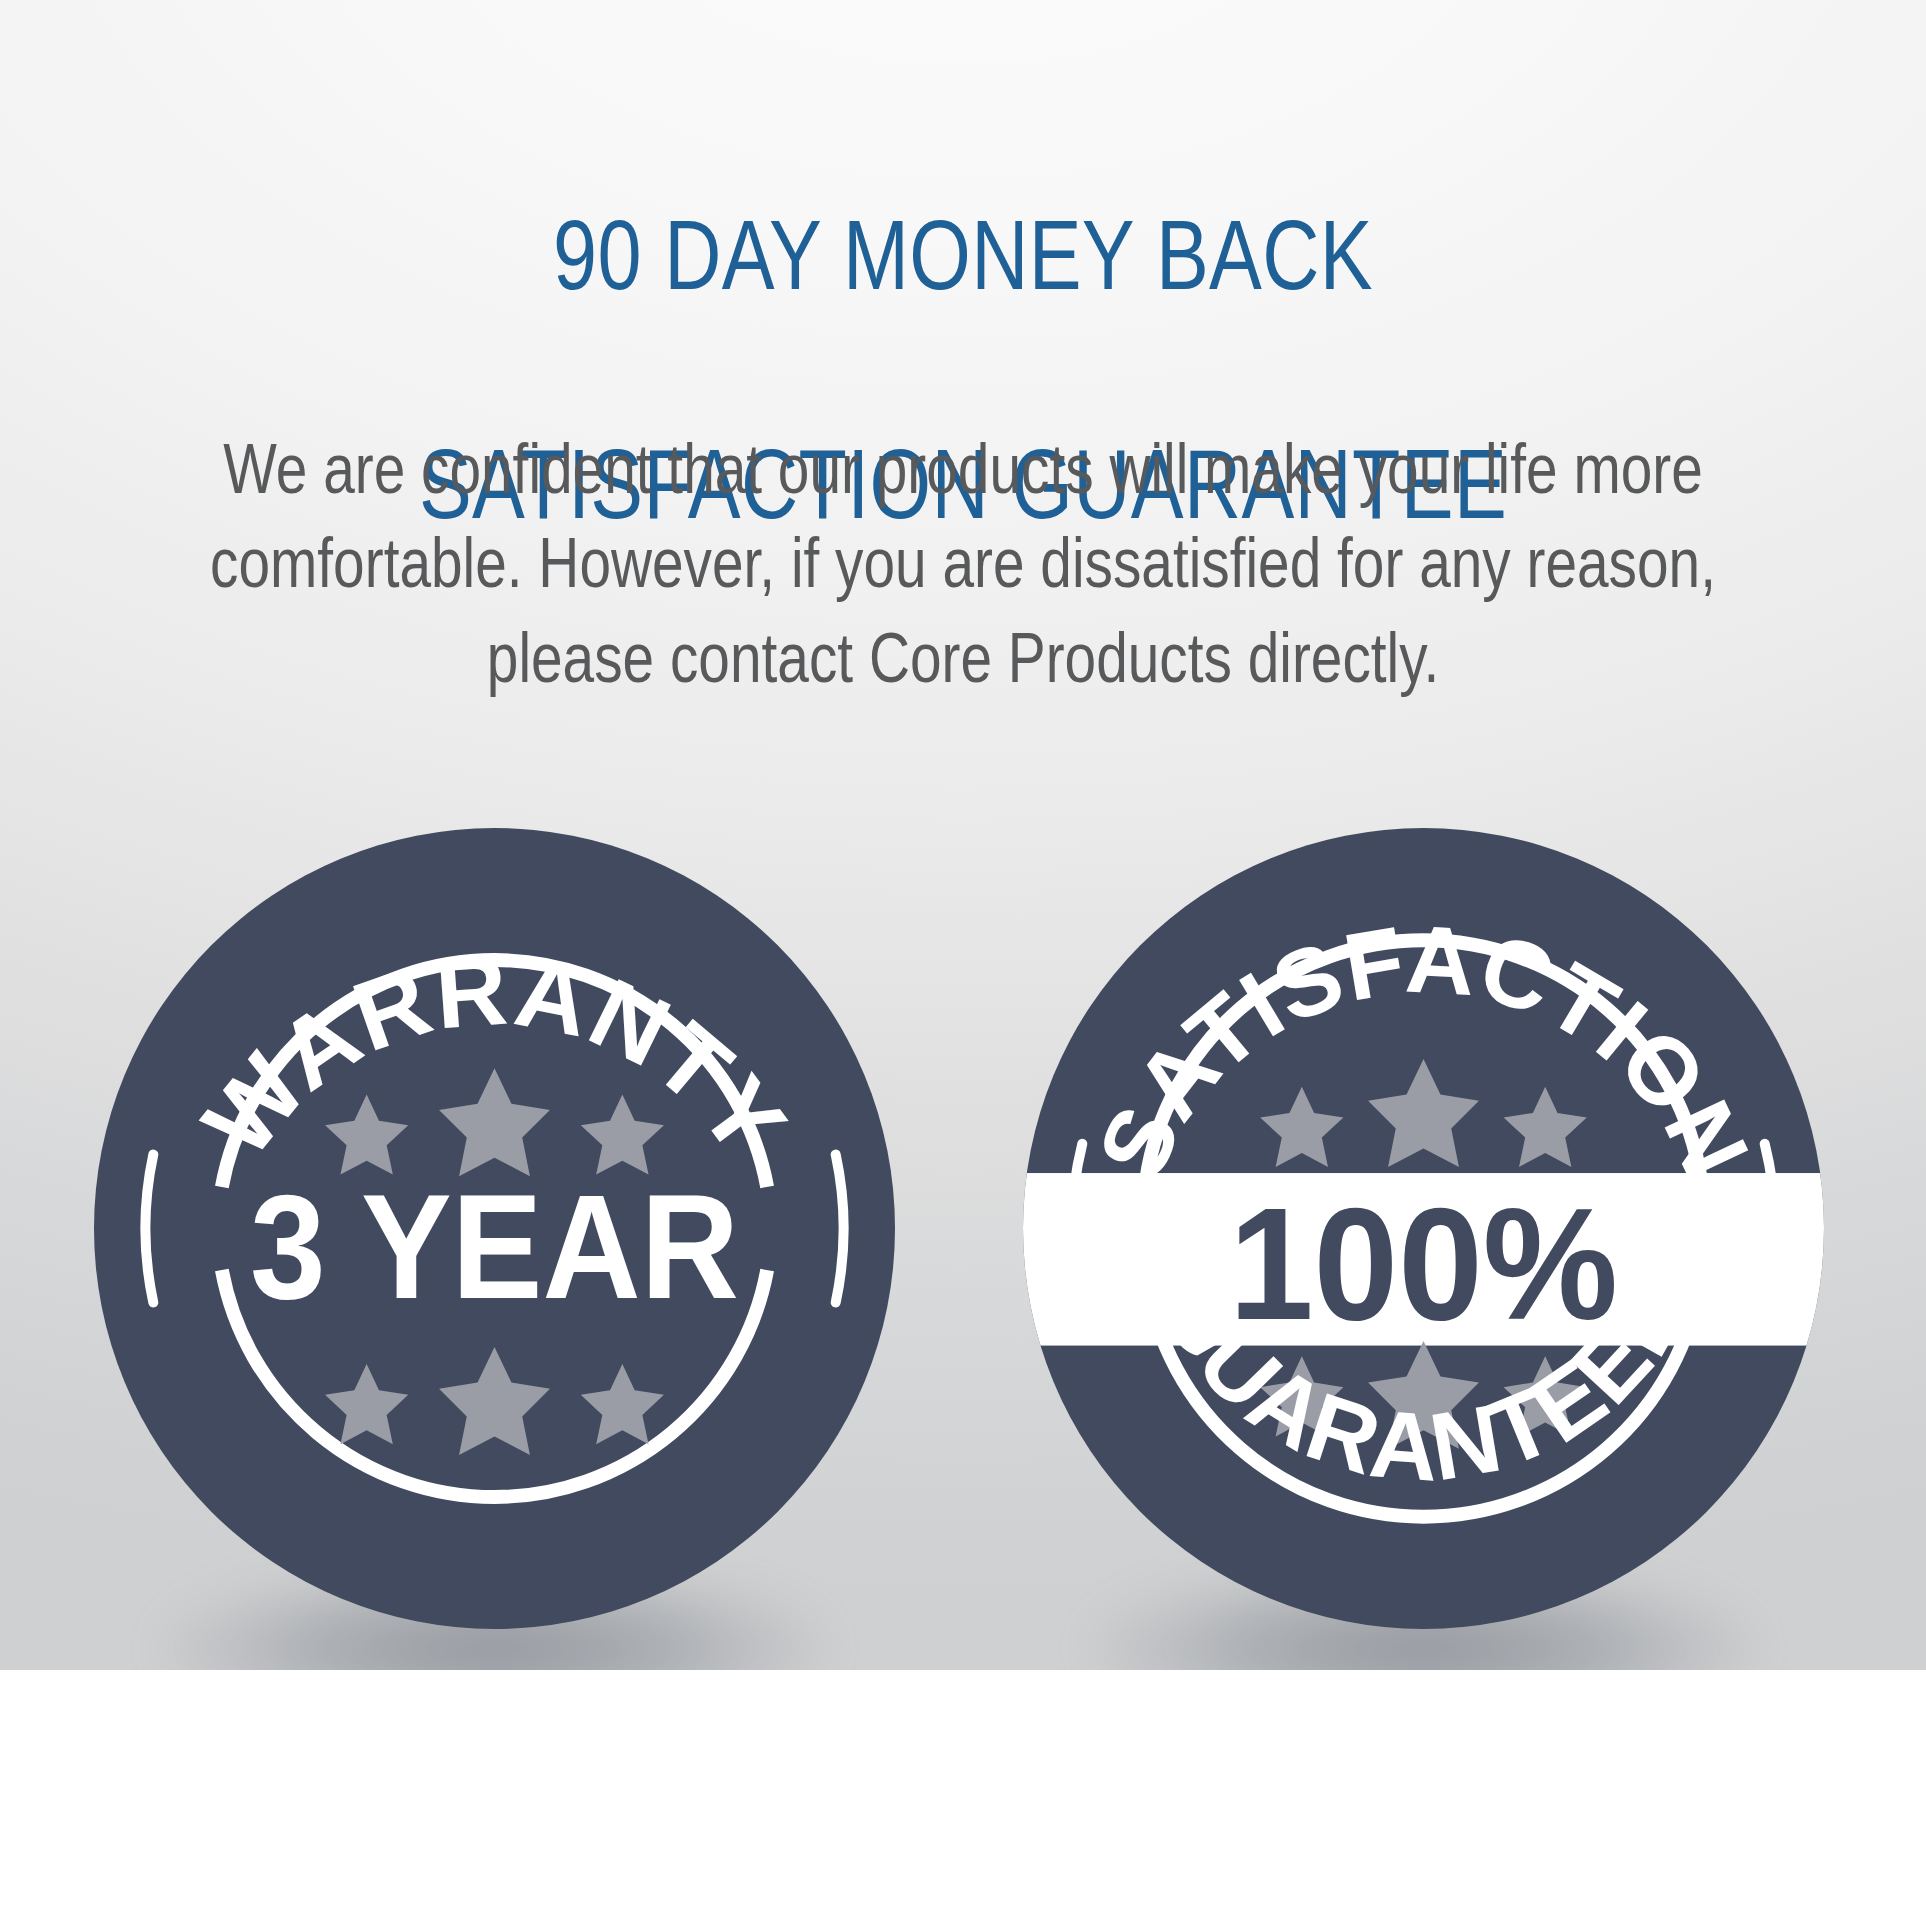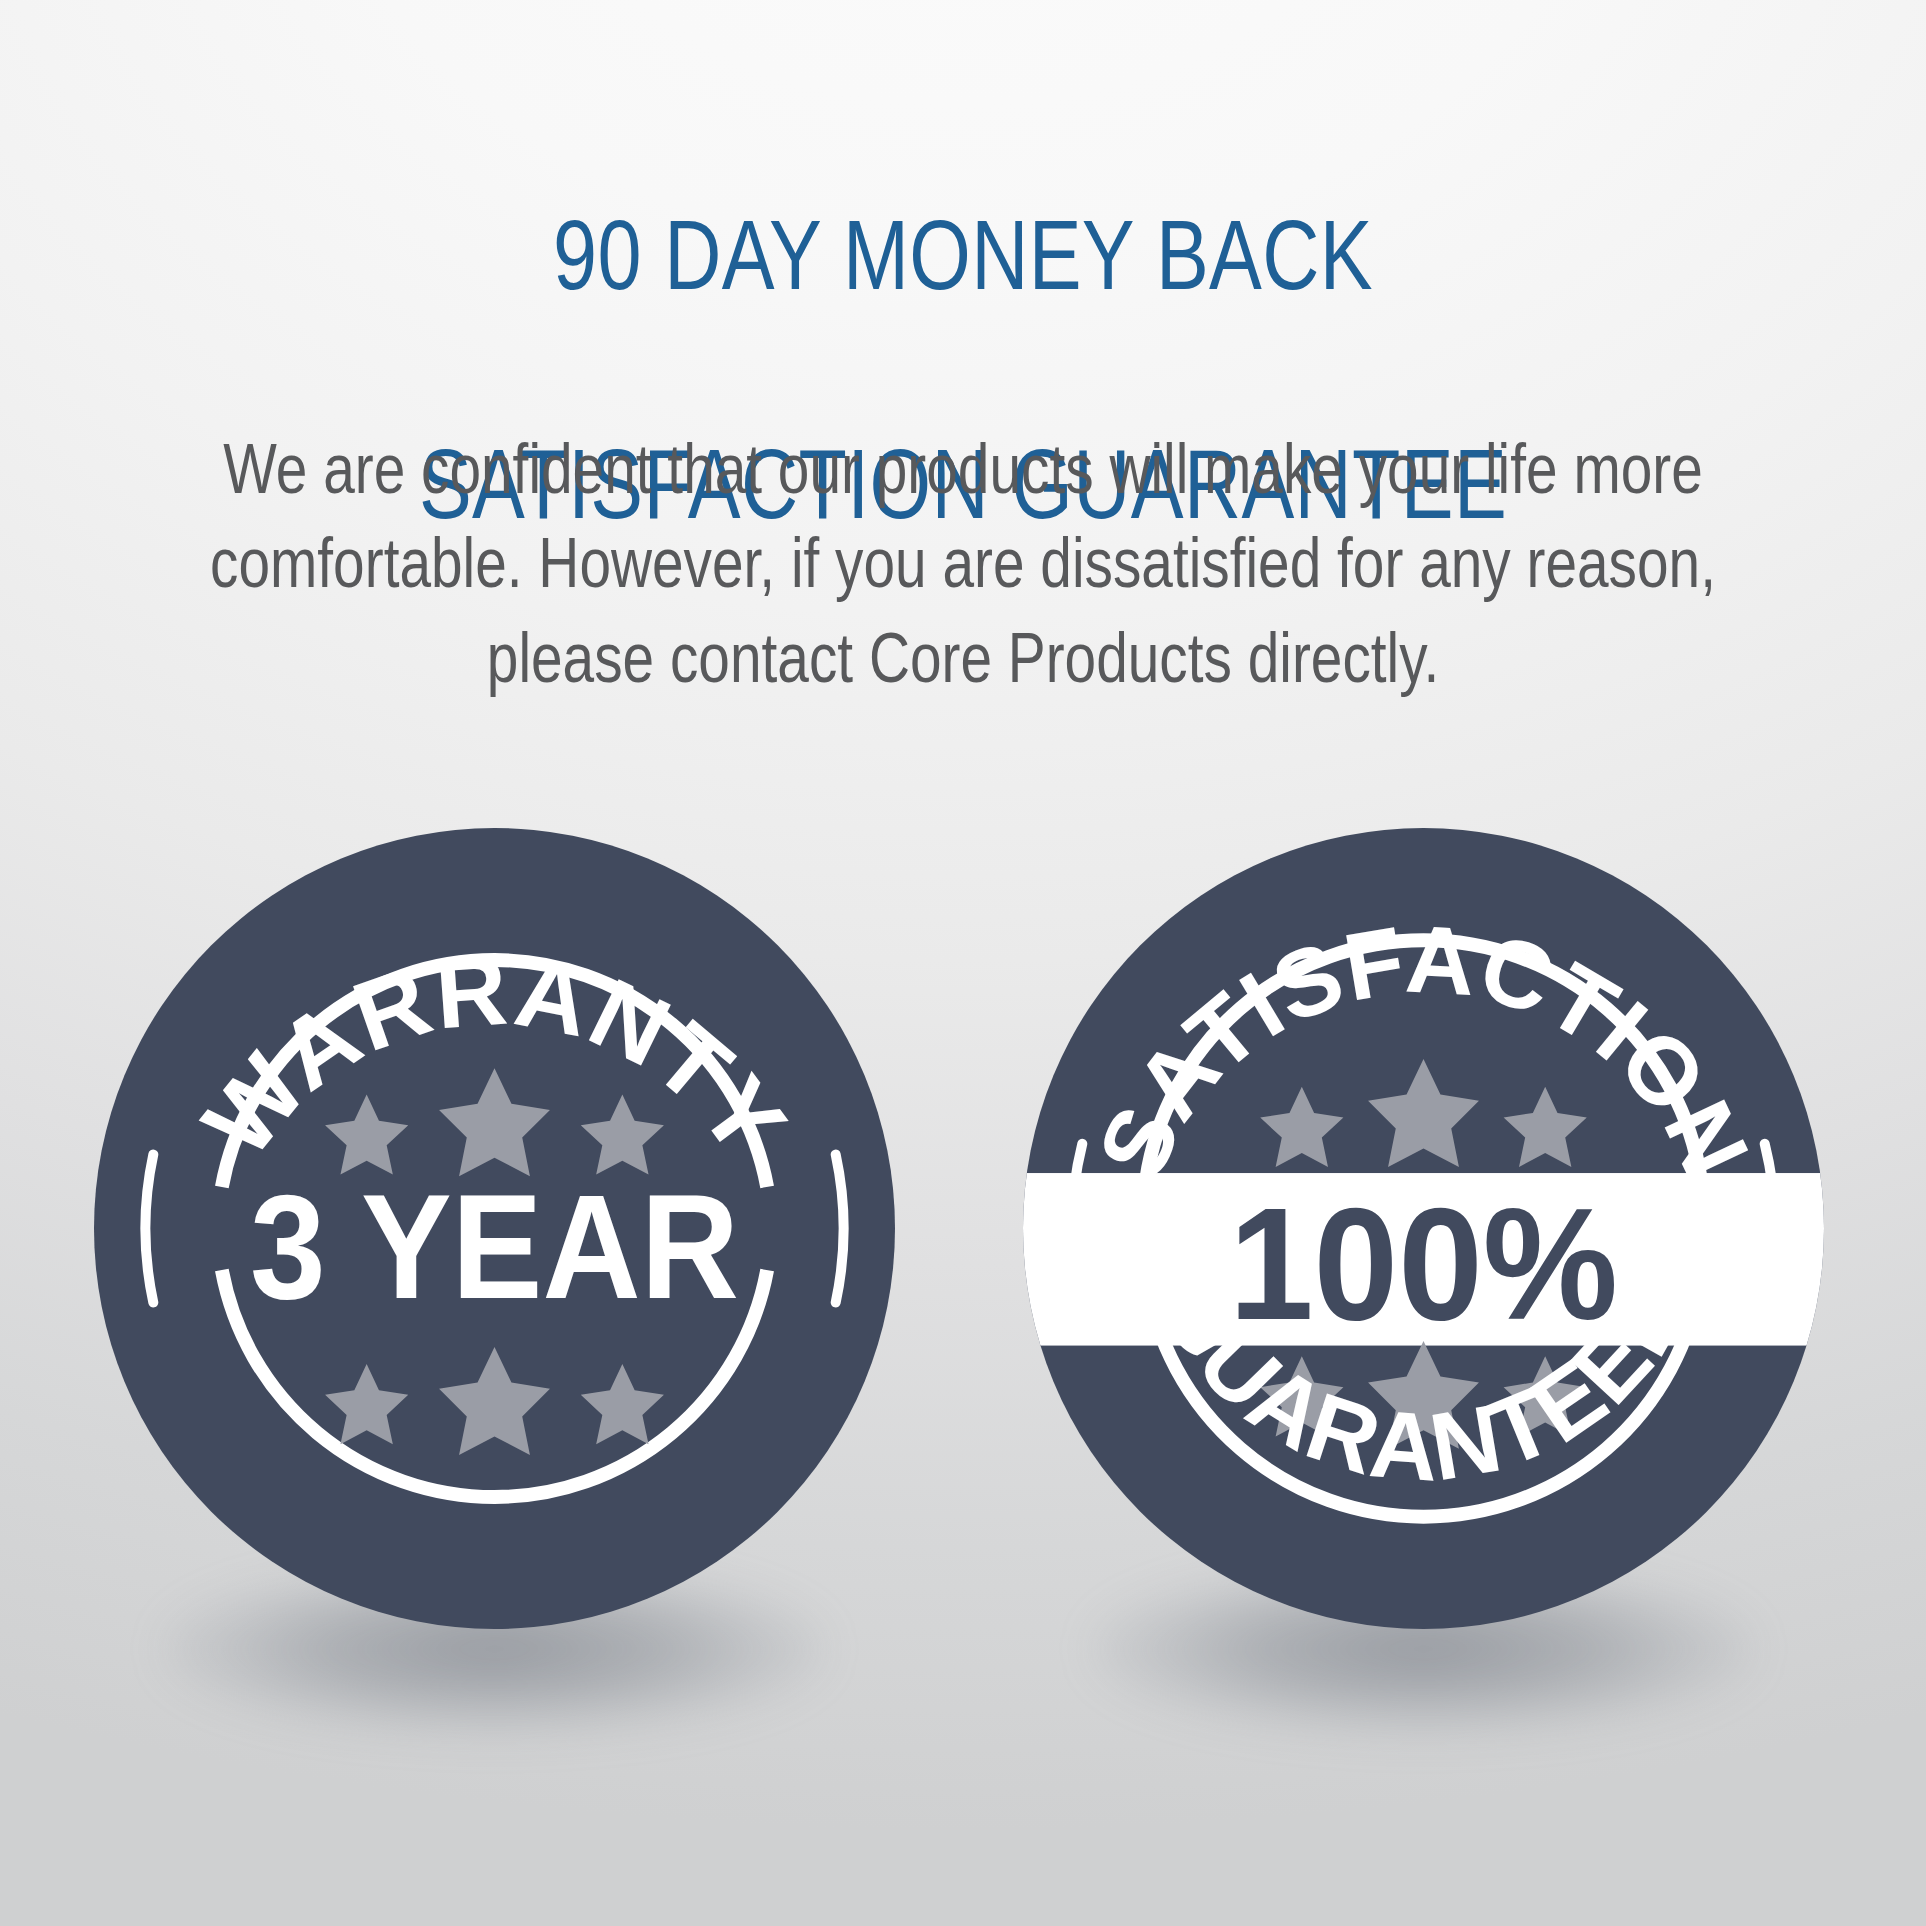--- a/index.html
+++ b/index.html
@@ -10,21 +10,21 @@
   body {
     width: 1926px;
     height: 1926px;
     overflow: hidden;
     font-family: "Liberation Sans", sans-serif;
   }
 
   #page {
     position: relative;
     width: 1926px;
-    height: 1926px;
+    height: 1670px;
     background:
       radial-gradient(ellipse 150% 105% at 50% -10%,
         #fbfbfb 0%,
         #f8f8f8 22%,
         #f2f2f2 40%,
         #eaeaea 57%,
         #e0e0e1 72%,
         #d6d7d8 86%,
         #cfd0d1 100%);
     overflow: hidden;

